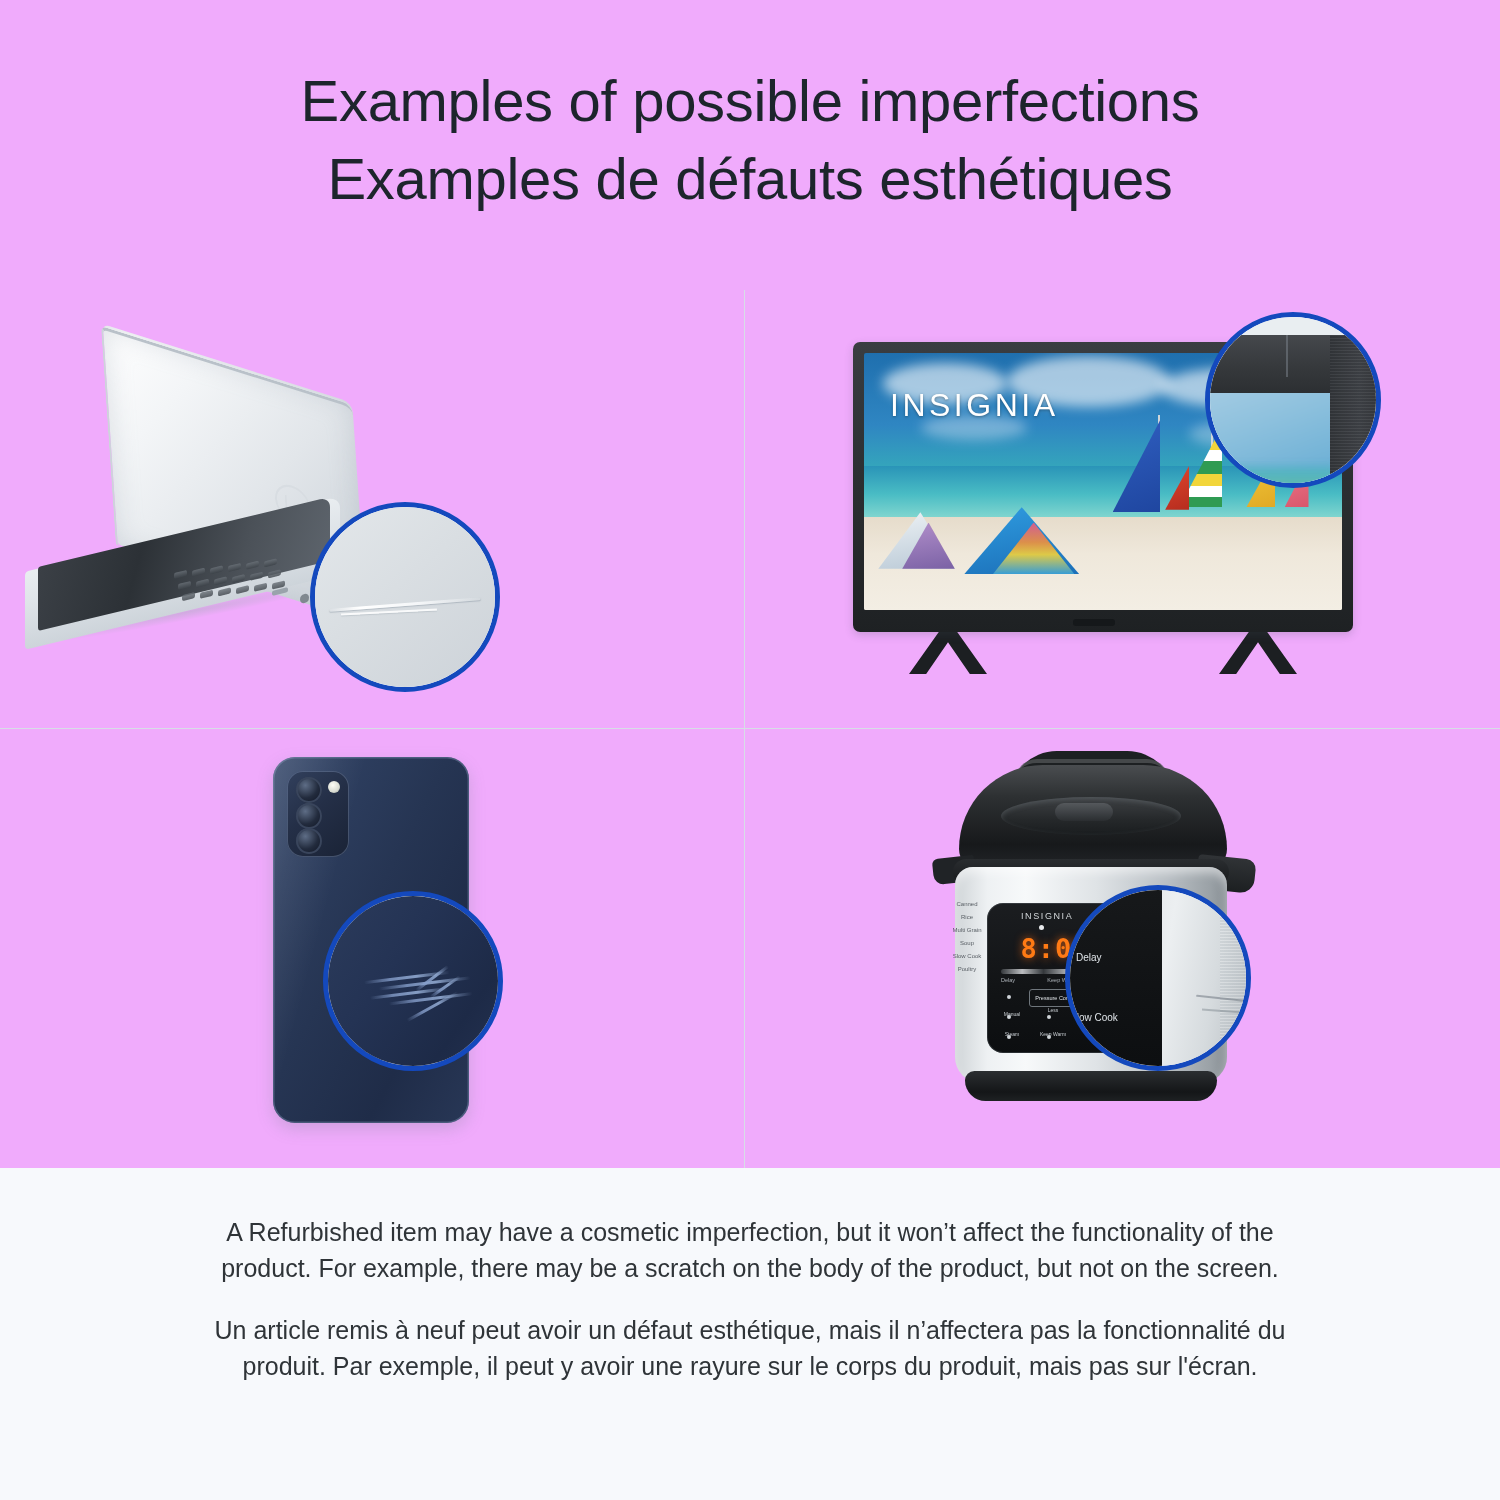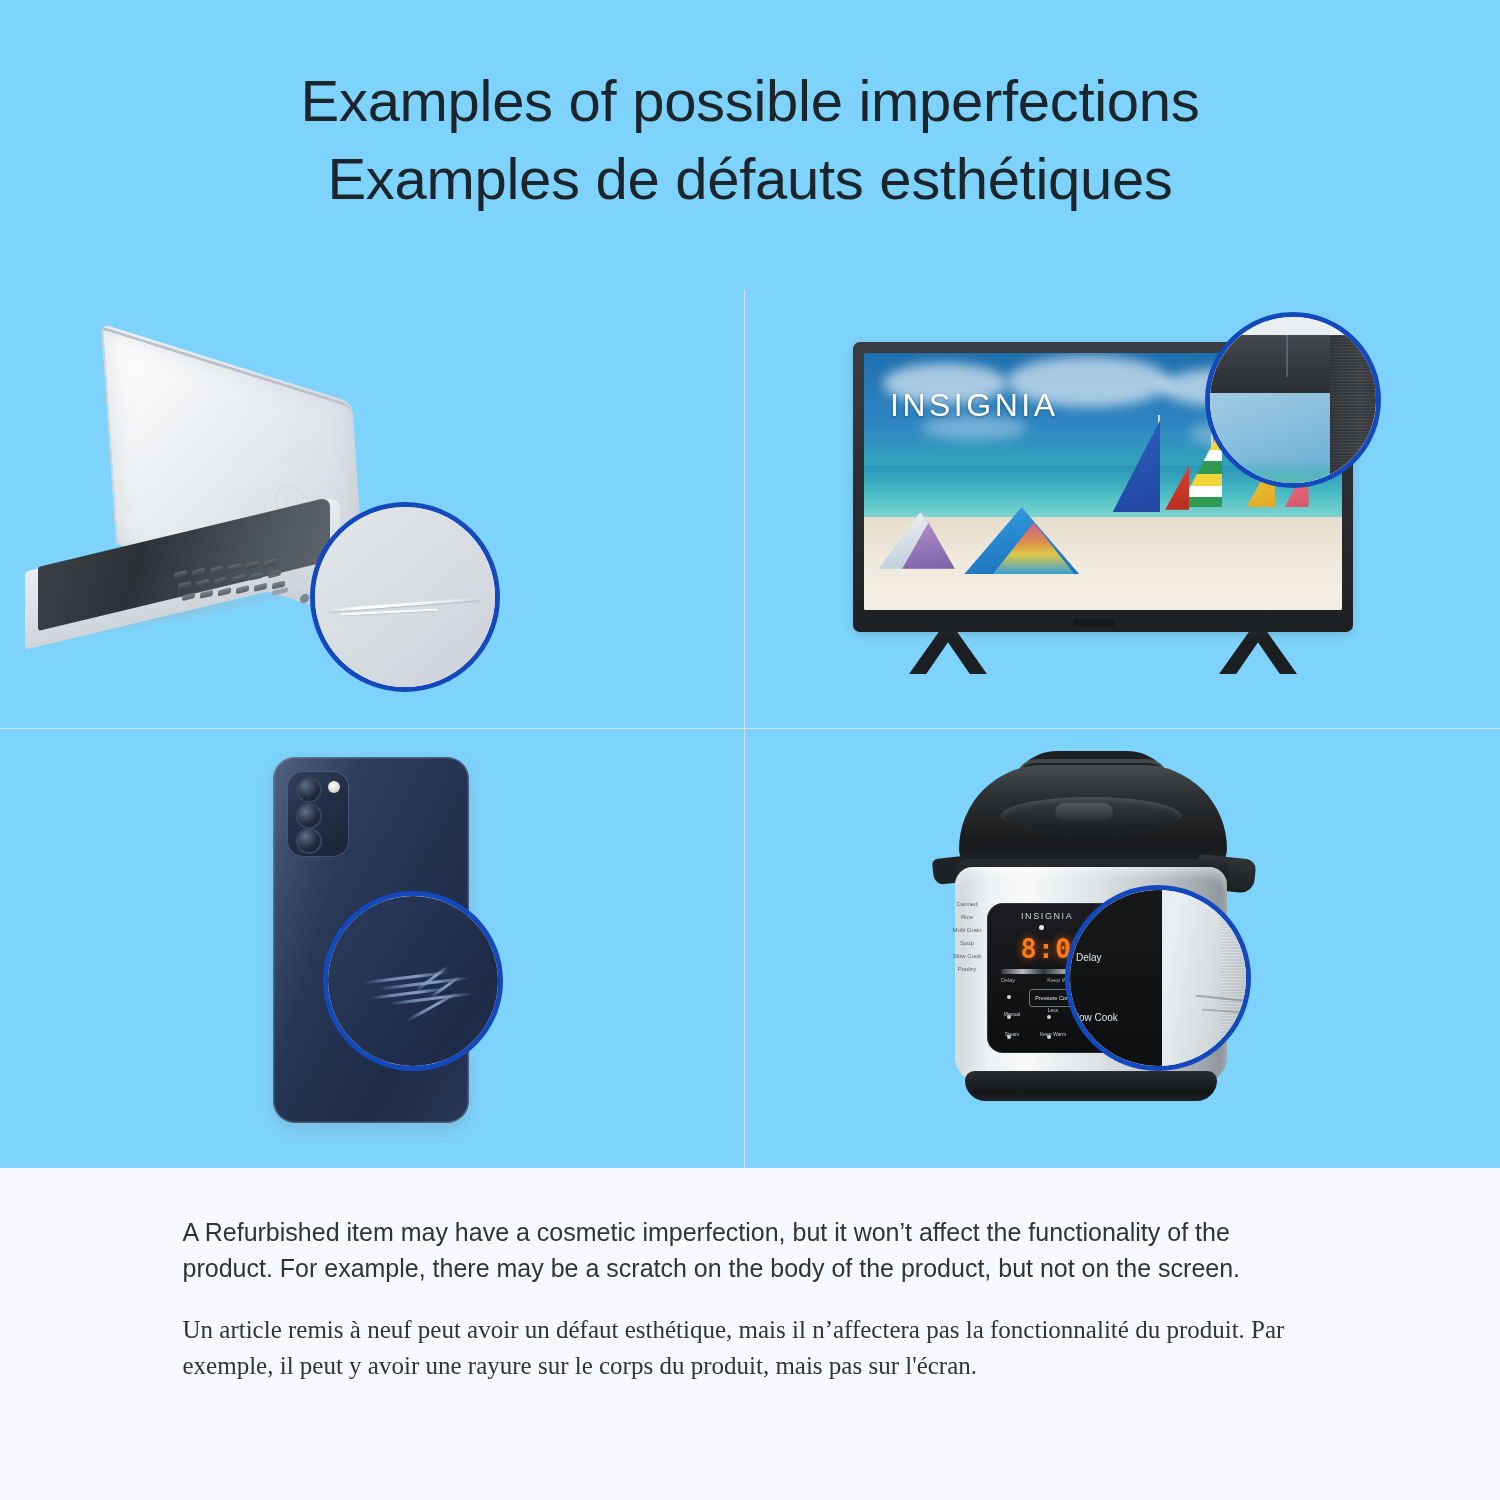--- a/index.html
+++ b/index.html
@@ -2,21 +2,21 @@
 <html><head>
 <meta charset="utf-8">
 <style>
   * { box-sizing: border-box; margin: 0; padding: 0; }
   html, body {
     width: 1500px; height: 1500px;
     background: #ffffff;
     font-family: "Liberation Sans", sans-serif;
     overflow: hidden;
   }
-  .page { position: relative; width: 1500px; height: 1500px; background: #7dd3fc; }
+  .page { position: relative; width: 1500px; height: 1500px; background: #f0abfc; }
 
   
   .header {
     position: absolute; left: 0; top: 0; width: 1500px; height: 290px;
     display: flex; flex-direction: column; align-items: center;
     justify-content: flex-start; padding-top: 62px;
   }
   .title-line {
     font-size: 58px; line-height: 78px; color: #1d252c;
     font-weight: 400; letter-spacing: -0.3px; text-align: center;
@@ -357,24 +357,24 @@
   }
 
   
   .footer {
     position: absolute; left: 0; top: 1168px; width: 1500px; height: 332px;
     background: #f7f9fc;
     display: flex; flex-direction: column; align-items: center;
     padding: 46px 180px 0 180px;
   }
   .para {
-    color: #2f3438; font-size: 25px; line-height: 36px; text-align: left;
+    color: #2f3438; font-size: 25px; line-height: 36px; text-align: center;
     max-width: 1135px;
   }
-  .para + .para { margin-top: 26px; font-family: Liberation Serif, serif; }
+  .para + .para { margin-top: 26px; }
 </style>
 </head>
 <body>
 
 <div class="page">
 
   <div class="header">
     <div class="title-line">Examples of possible imperfections</div>
     <div class="title-line">Examples de défauts esthétiques</div>
   </div>

